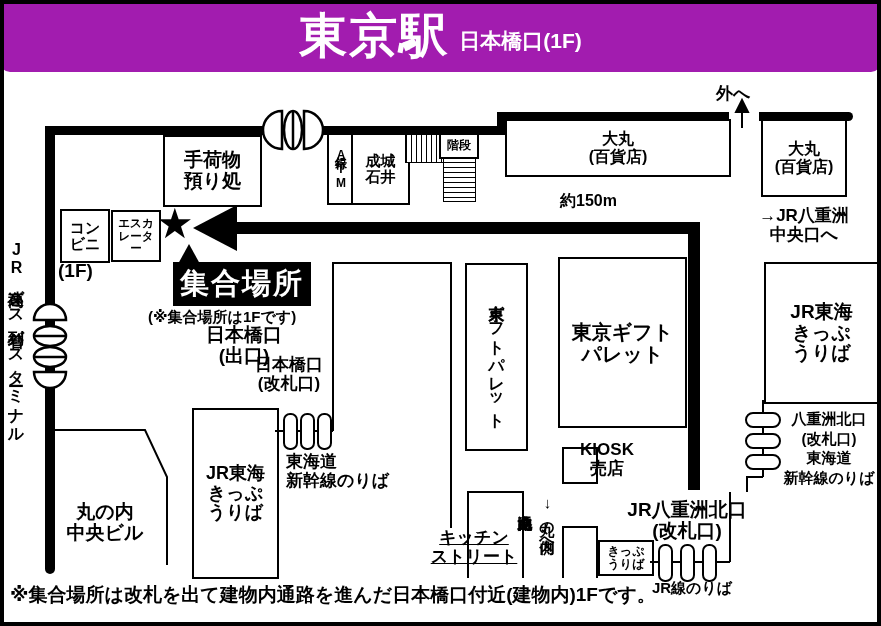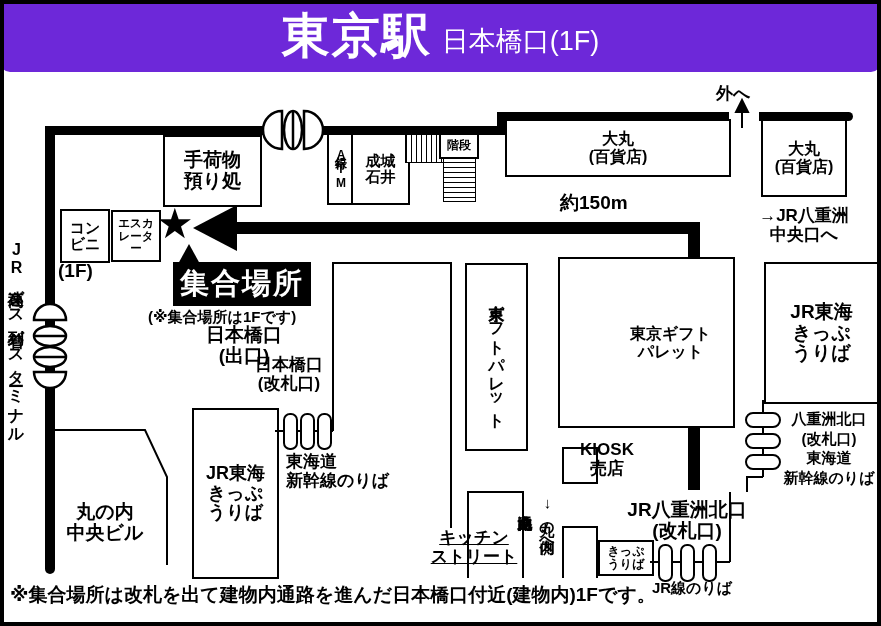--- a/index.html
+++ b/index.html
@@ -1,24 +1,24 @@
 <!DOCTYPE html>
 <html><head>
 <meta charset="utf-8">
 <style>
   html,body{margin:0;padding:0;background:#888;}
   .stage{
     position:relative;width:881px;height:626px;background:#fff;overflow:hidden;
     font-family:"Liberation Sans","DejaVu Sans",sans-serif;color:#000;
   }
   .frame{position:absolute;inset:0;border:4px solid #000;pointer-events:none;z-index:50;}
-  .band{position:absolute;left:0;top:0;width:100%;height:72px;background:#6d28d9;
+  .band{position:absolute;left:0;top:0;width:100%;height:72px;background:#a21caf;
         display:flex;align-items:center;justify-content:center;gap:10px;z-index:5;border-radius:10px;}
   .band .title{color:#fff;font-size:48px;font-weight:bold;letter-spacing:2px;}
-  .band .subtitle{color:#fff;font-size:27px;font-weight:normal;margin-top:10px;}
+  .band .subtitle{color:#fff;font-size:21px;font-weight:bold;margin-top:10px;}
   .wall{position:absolute;background:#000;}
   .t{position:absolute;font-weight:bold;white-space:pre-line;line-height:1.12;text-align:center;}
   .bx{position:absolute;border:2px solid #000;background:#fff;display:flex;align-items:center;
       justify-content:center;text-align:center;font-weight:bold;white-space:pre-line;line-height:1.1;}
   .vert{writing-mode:vertical-rl;text-orientation:upright;}
   .route{position:absolute;background:#000;}
   .arrowhead{position:absolute;width:0;height:0;
       border-top:23px solid transparent;border-bottom:23px solid transparent;border-right:44px solid #000;}
   .pointer-up{position:absolute;width:0;height:0;
       border-left:11px solid transparent;border-right:11px solid transparent;border-bottom:20px solid #000;}
@@ -43,21 +43,21 @@
   <div class="wall" style="left:316px;top:126px;width:190px;height:9px;"></div>
   <div class="wall" style="left:497px;top:112px;width:9px;height:23px;"></div>
   <div class="wall" style="left:497px;top:112px;width:232px;height:9px;"></div>
   <div class="wall" style="left:759px;top:112px;width:94px;height:9px;border-radius:0 5px 5px 0;"></div>
 
   <div>
     <div class="route" style="left:234px;top:222px;width:466px;height:12px;"></div>
     <div class="route" style="left:688px;top:222px;width:12px;height:268px;"></div>
     <div class="arrowhead" style="left:193px;top:205px;"></div>
   </div>
-  <div class="t" style="left:560px;top:192px;font-size:19px;">約150m</div>
+  <div class="t" style="left:560px;top:192px;font-size:16px;">約150m</div>
 
   <div class="star" style="left:156px;top:203px;">★</div>
   <div class="pointer-up" style="left:178px;top:244px;"></div>
   <div class="meet" style="left:173px;top:262px;width:138px;height:44px;font-size:29px;">集合場所</div>
   <div class="t" style="left:148px;top:309px;font-size:15px;">(※集合場所は1Fです)</div>
 
   <div class="bx" style="left:163px;top:135px;width:95px;height:68px;font-size:19px;">手荷物
 預り処</div>
   <div class="bx" style="left:111px;top:210px;width:46px;height:48px;font-size:11.5px;">エスカ
 レーター</div>
@@ -87,21 +87,21 @@
 中央ビル</div>
 
   <div class="t" style="left:244px;top:355px;width:90px;font-size:17px;">日本橋口
 (改札口)</div>
   <div class="bx" style="left:192px;top:408px;width:83px;height:167px;font-size:18px;">JR東海
 きっぷ
 うりば</div>
   <div class="t" style="left:286px;top:452px;width:122px;font-size:17px;text-align:left;">東海道
 新幹線のりば</div>
   <div class="bx vert" style="left:465px;top:263px;width:59px;height:184px;font-size:16px;line-height:1;">東京ギフトパレット</div>
-  <div class="bx" style="left:558px;top:257px;width:125px;height:167px;font-size:16px;padding-left:48px;">東京ギフト
+  <div class="bx" style="left:558px;top:257px;width:125px;height:167px;font-size:20px;">東京ギフト
 パレット</div>
   <div class="t" style="left:420px;top:528px;width:108px;font-size:17px;z-index:3;text-decoration:underline;">キッチン
 ストリート</div>
   <div class="t vert" style="left:518px;top:456px;height:95px;font-size:15px;line-height:1;">北自由通路</div>
   <div class="t vert" style="left:540px;top:460px;height:120px;font-size:15px;line-height:1;">↓丸の内側へ</div>
   <div class="t" style="left:572px;top:440px;width:70px;font-size:17px;">KIOSK
 売店</div>
 
   <div class="bx" style="left:764px;top:262px;width:111px;height:138px;font-size:19px;">JR東海
 きっぷ

